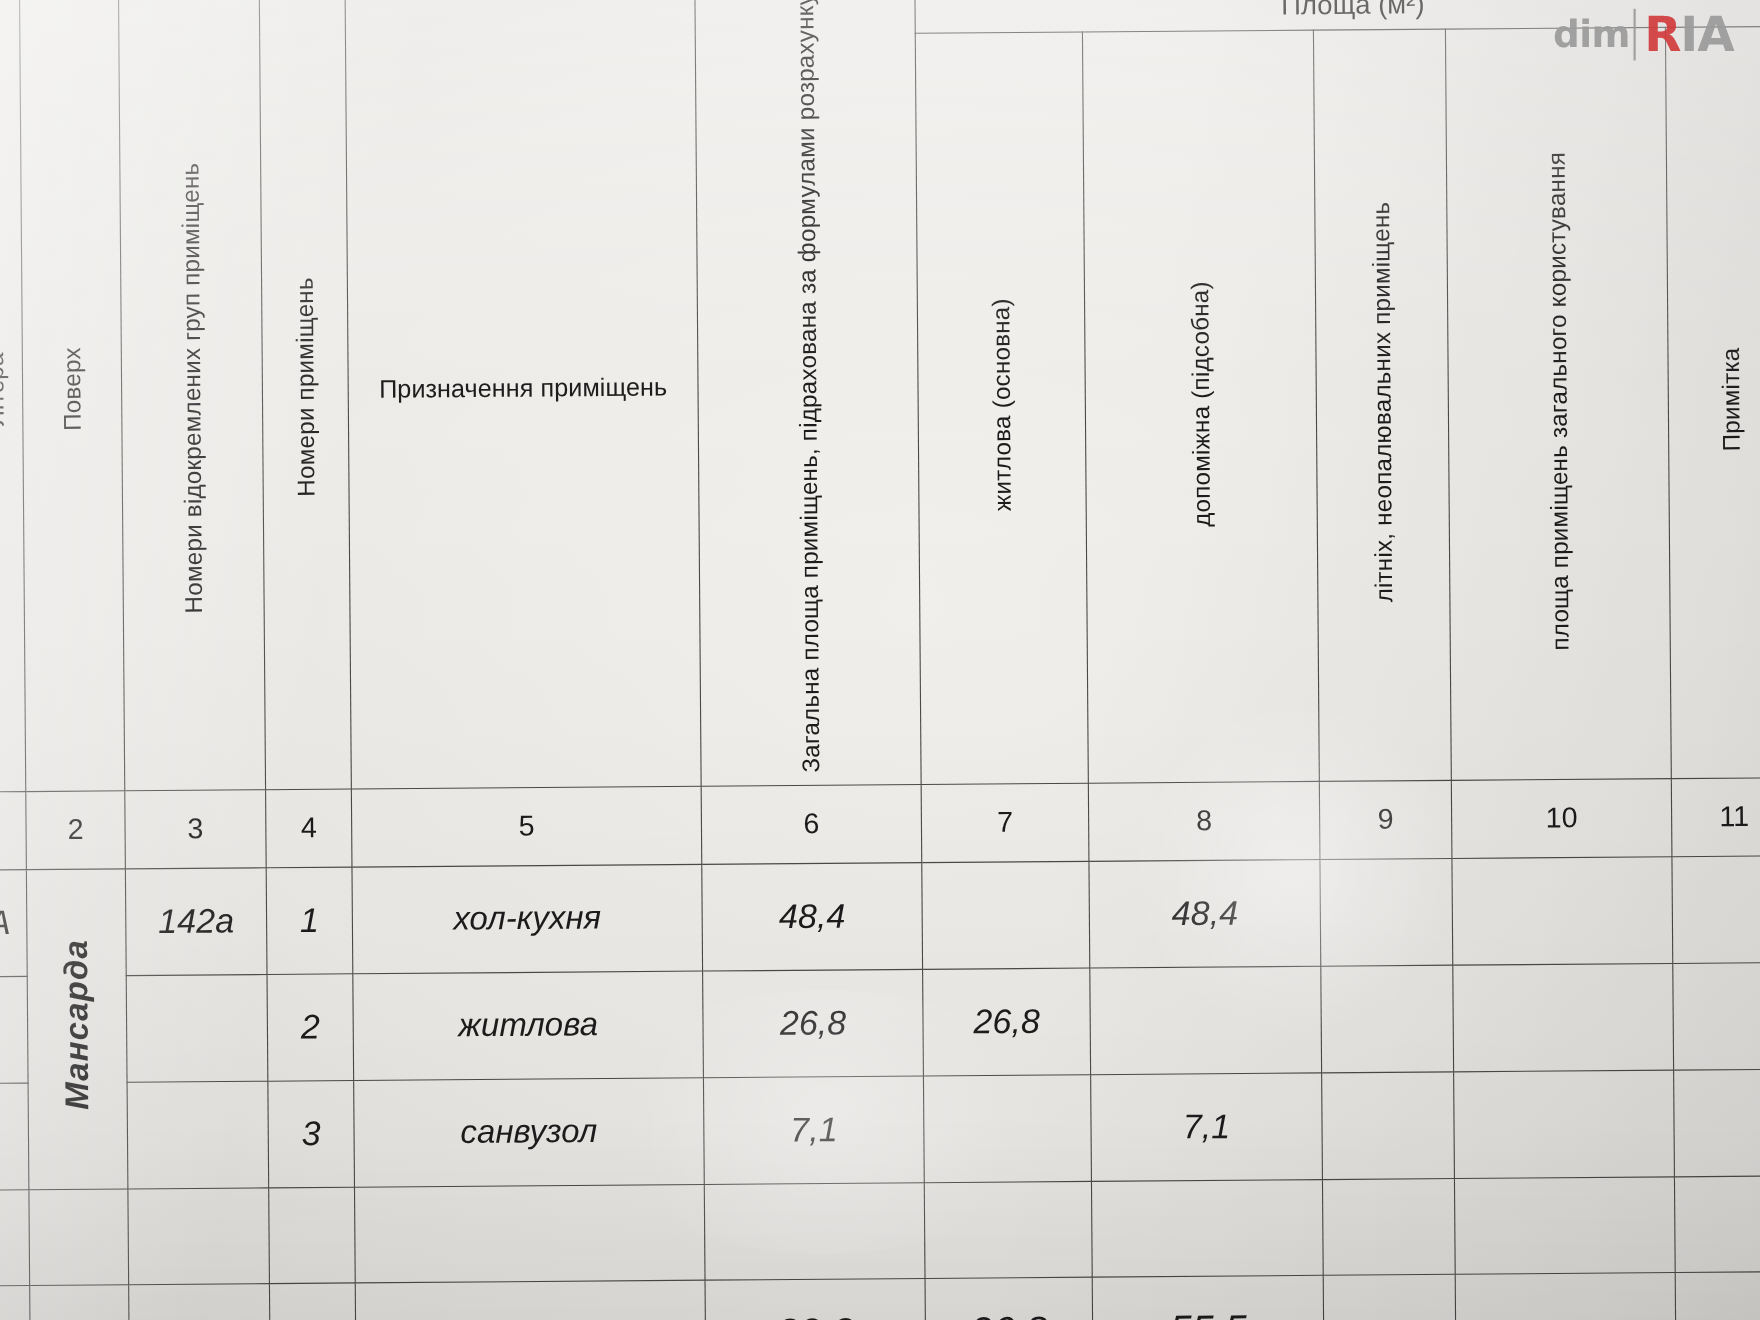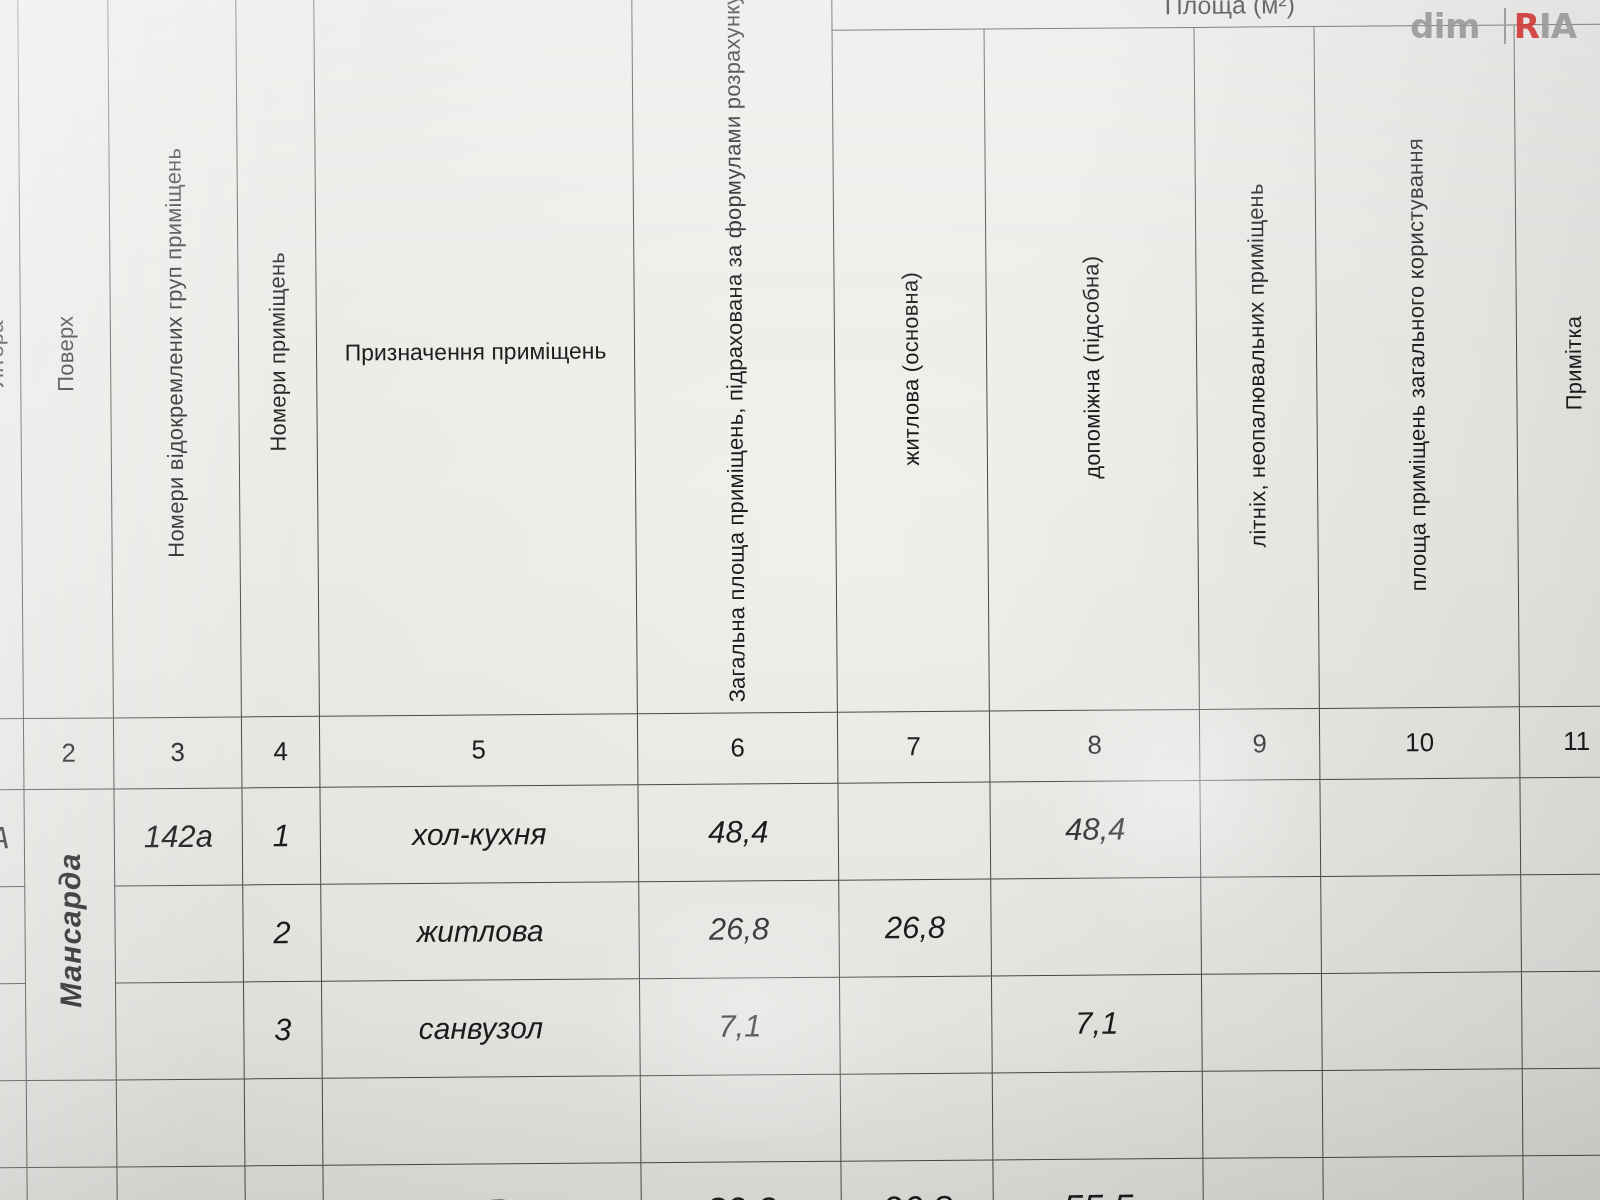--- a/index.html
+++ b/index.html
@@ -145,33 +145,33 @@
   }
 
   
   .watermark {
     position: absolute;
     right: 24px;
     top: 6px;
     z-index: 9;
     display: flex;
     align-items: center;
-    gap: 24px;
+    gap: 3px;
     opacity: 0.92;
   }
   .wm-dim {
     font-size: 34px;
     font-weight: bold;
     color: #9b9b9b;
     letter-spacing: -0.5px;
     font-family: "DejaVu Sans", sans-serif;
   }
   .wm-ria {
     position: relative;
-    font-size: 34px;
+    font-size: 44px;
     font-weight: bold;
     color: #9b9b9b;
     letter-spacing: -1px;
     font-family: "DejaVu Sans", sans-serif;
     padding-left: 10px;
   }
   .wm-ria:before {
     content: "";
     position: absolute;
     left: 0;

